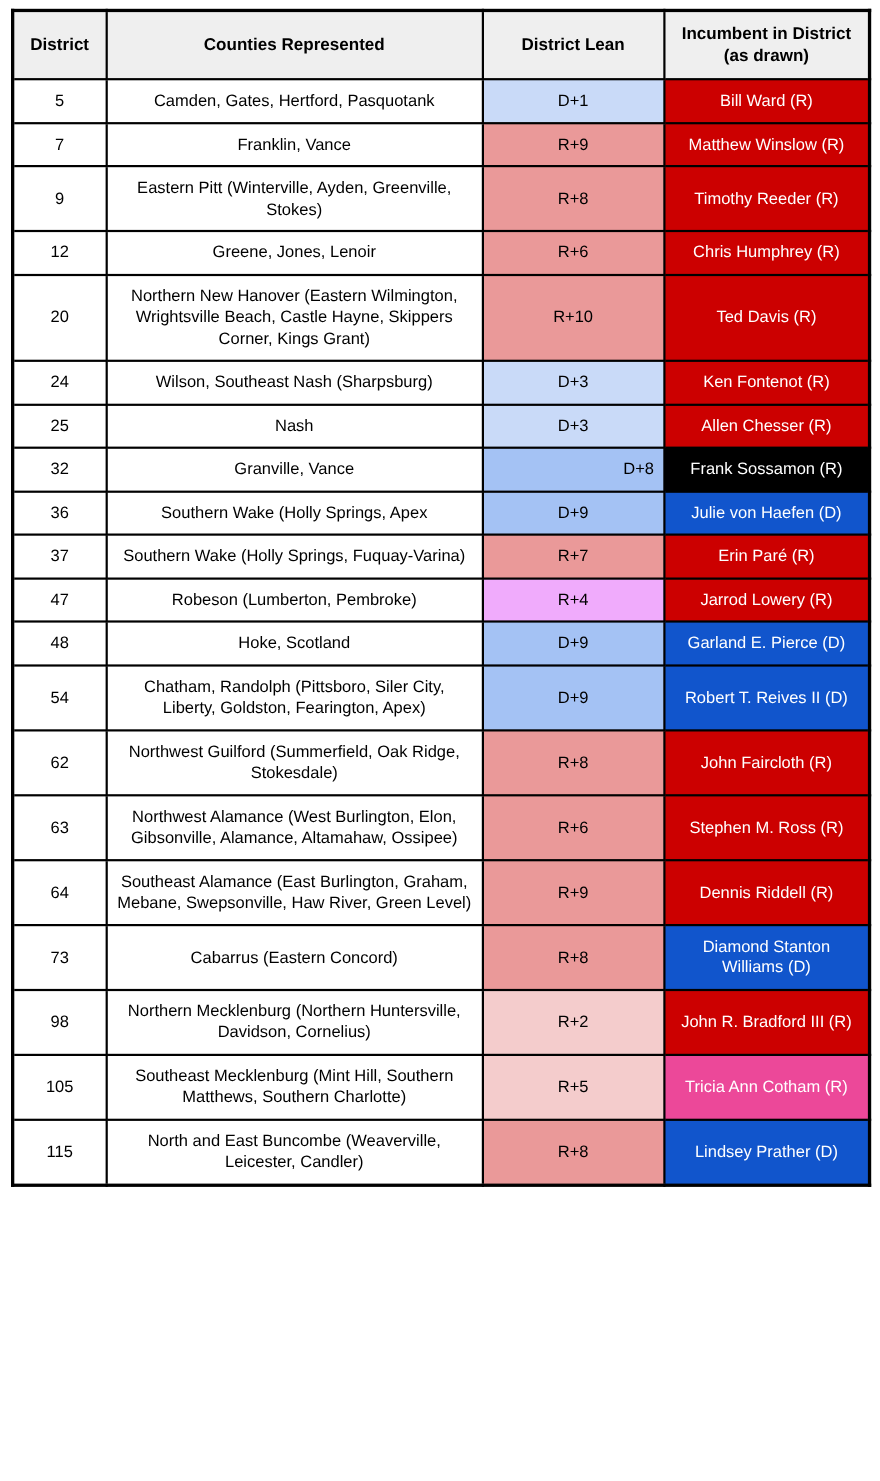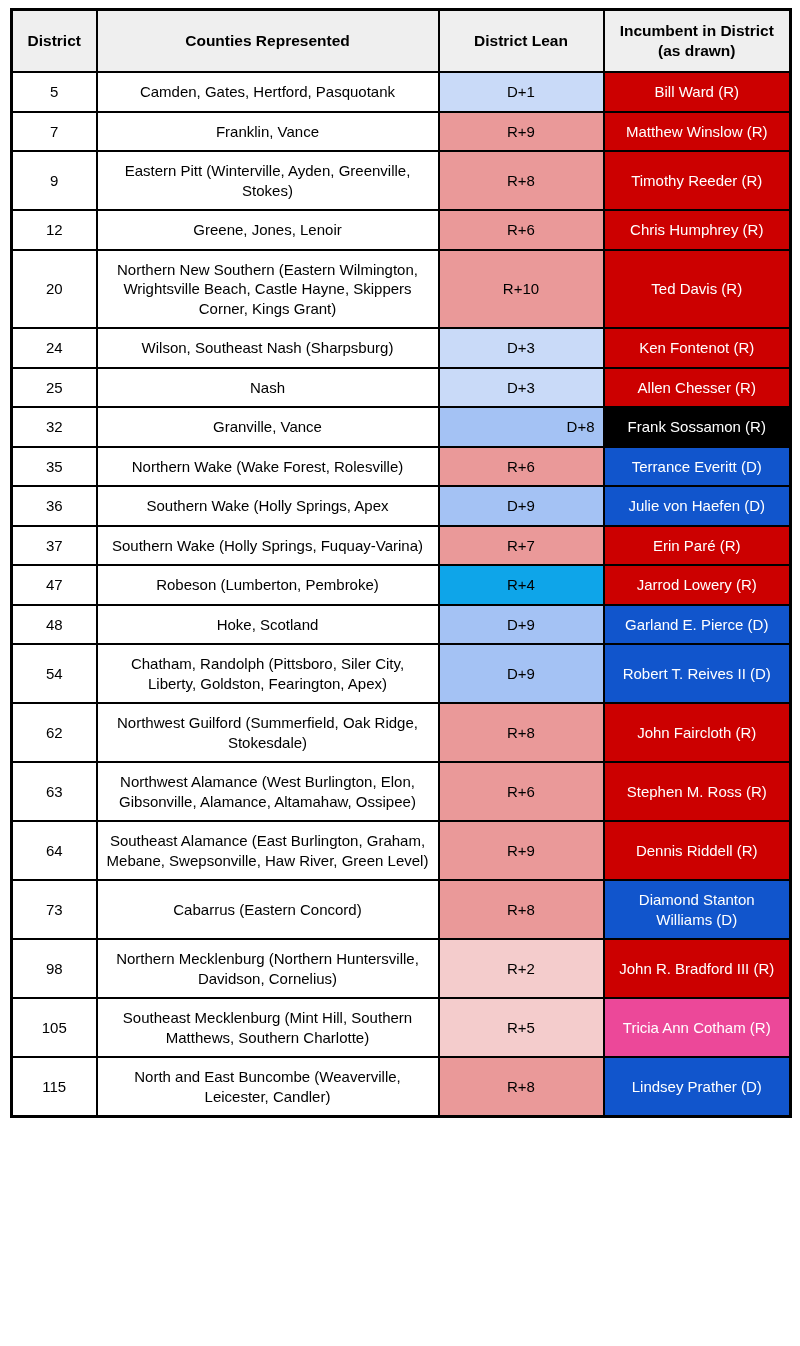--- a/index.html
+++ b/index.html
@@ -87,21 +87,21 @@
 
   <tr>
     <td class="district-cell">12</td>
     <td class="counties-cell">Greene, Jones, Lenoir</td>
     <td class="lean-cell" style="background: rgb(234, 153, 153);">R+6</td>
     <td class="incumbent-cell" style="background: rgb(204, 0, 0);">Chris Humphrey (R)</td>
   </tr>
 
   <tr>
     <td class="district-cell">20</td>
-    <td class="counties-cell">Northern New Southern (Eastern Wilmington, Wrightsville Beach, Castle Hayne, Skippers Corner, Kings Grant)</td>
+    <td class="counties-cell">Northern New Hanover (Eastern Wilmington, Wrightsville Beach, Castle Hayne, Skippers Corner, Kings Grant)</td>
     <td class="lean-cell" style="background: rgb(234, 153, 153);">R+10</td>
     <td class="incumbent-cell" style="background: rgb(204, 0, 0);">Ted Davis (R)</td>
   </tr>
 
   <tr>
     <td class="district-cell">24</td>
     <td class="counties-cell">Wilson, Southeast Nash (Sharpsburg)</td>
     <td class="lean-cell" style="background: rgb(201, 218, 248);">D+3</td>
     <td class="incumbent-cell" style="background: rgb(204, 0, 0);">Ken Fontenot (R)</td>
   </tr>
@@ -113,45 +113,39 @@
     <td class="incumbent-cell" style="background: rgb(204, 0, 0);">Allen Chesser (R)</td>
   </tr>
 
   <tr>
     <td class="district-cell">32</td>
     <td class="counties-cell">Granville, Vance</td>
     <td class="lean-cell" style="background: rgb(164, 194, 244); text-align: right;">D+8</td>
     <td class="incumbent-cell" style="background: #000000;">Frank Sossamon (R)</td>
   </tr>
 
-  <tr>
-    <td class="district-cell">35</td>
-    <td class="counties-cell">Northern Wake (Wake Forest, Rolesville)</td>
-    <td class="lean-cell" style="background: rgb(234, 153, 153);">R+6</td>
-    <td class="incumbent-cell" style="background: rgb(17, 85, 204);">Terrance Everitt (D)</td>
-  </tr>
 
   <tr>
     <td class="district-cell">36</td>
     <td class="counties-cell">Southern Wake (Holly Springs, Apex</td>
     <td class="lean-cell" style="background: rgb(164, 194, 244);">D+9</td>
     <td class="incumbent-cell" style="background: rgb(17, 85, 204);">Julie von Haefen (D)</td>
   </tr>
 
   <tr>
     <td class="district-cell">37</td>
     <td class="counties-cell">Southern Wake (Holly Springs, Fuquay-Varina)</td>
     <td class="lean-cell" style="background: rgb(234, 153, 153);">R+7</td>
     <td class="incumbent-cell" style="background: rgb(204, 0, 0);">Erin Paré (R)</td>
   </tr>
 
   <tr>
     <td class="district-cell">47</td>
     <td class="counties-cell">Robeson (Lumberton, Pembroke)</td>
-    <td class="lean-cell" style="background: #0ea5e9;">R+4</td>
+    <td class="lean-cell" style="background: #f0abfc;">R+4</td>
     <td class="incumbent-cell" style="background: rgb(204, 0, 0);">Jarrod Lowery (R)</td>
   </tr>
 
   <tr>
     <td class="district-cell">48</td>
     <td class="counties-cell">Hoke, Scotland</td>
     <td class="lean-cell" style="background: rgb(164, 194, 244);">D+9</td>
     <td class="incumbent-cell" style="background: rgb(17, 85, 204);">Garland E. Pierce (D)</td>
   </tr>
 

